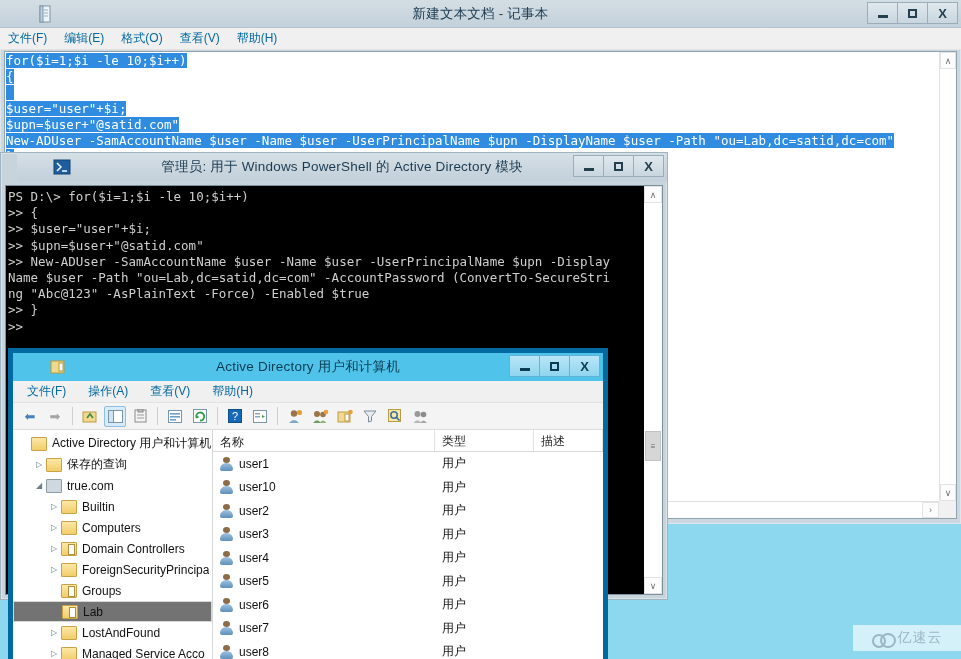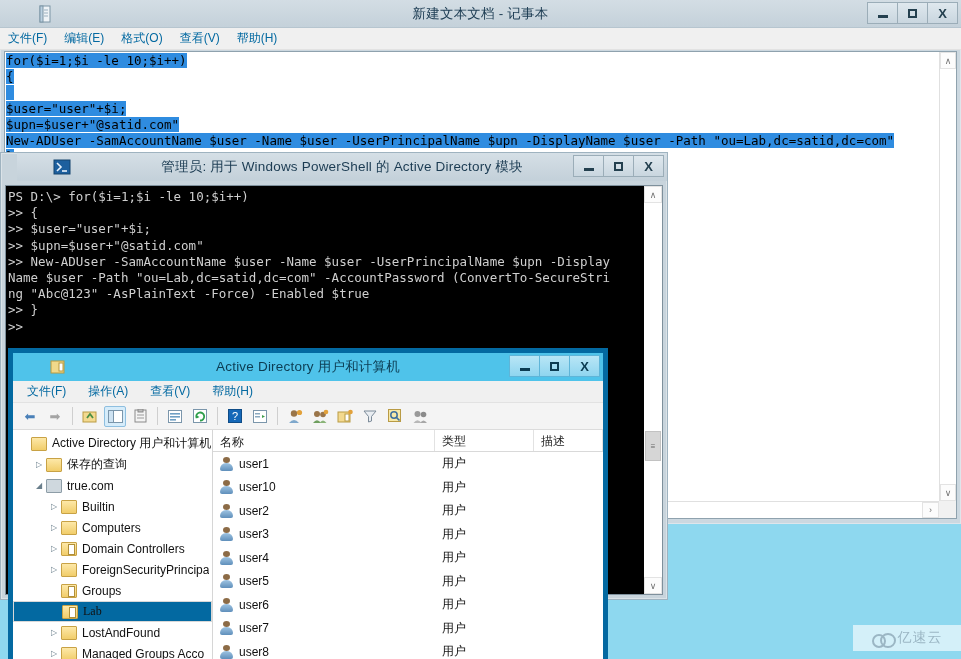--- a/index.html
+++ b/index.html
@@ -98,21 +98,21 @@
     position: absolute;
     left: 0; top: 0; right: 17px; bottom: 17px;
     overflow: hidden;
     font-family: "DejaVu Sans Mono", "Liberation Mono", monospace;
     font-size: 12.5px;
     line-height: 16px;
     padding: 1px 0 0 1px;
     white-space: pre;
     color: #000;
   }
-  #np-text .sel { background: #2f8ce0; color: #000000; }
+  #np-text .sel { background: #2f8ce0; color: #ffffff; }
   .vscroll {
     position: absolute;
     top: 0; right: 0; bottom: 17px;
     width: 17px;
     background: #fff;
     border-left: 1px solid #e0e0e0;
   }
   .hscroll {
     position: absolute;
     left: 0; right: 17px; bottom: 0;
@@ -231,21 +231,21 @@
     border: 1px solid #b08f3a;
   }
   .tnode .dico {
     width: 16px; height: 14px; flex: 0 0 16px;
     margin-right: 5px;
     position: relative;
     background: #cfd8de;
     border: 1px solid #8d9da7;
     border-radius: 1px;
   }
-  .tnode.selected { background: #0369a1; border: 1px solid #d8d8d8; font-family: Liberation Serif, serif; }
+  .tnode.selected { background: #737373; border: 1px solid #d8d8d8; }
   .tnode .tlabel { overflow: hidden; text-overflow: clip; }
 
   #list { flex: 1; overflow: hidden; }
   .lv-head {
     display: flex;
     height: 22px;
     background: #fff;
     border-bottom: 1px solid #d9d9d9;
     font-size: 12px;
     color: #222;
@@ -594,21 +594,21 @@
             <span class="tlabel">Lab</span>
           </div>
           <div class="tnode" style="padding-left: 34px;">
             <span class="exp">▷</span>
             <span class="fico"></span>
             <span class="tlabel">LostAndFound</span>
           </div>
           <div class="tnode" style="padding-left: 34px;">
             <span class="exp">▷</span>
             <span class="fico"></span>
-            <span class="tlabel">Managed Groups Acco</span>
+            <span class="tlabel">Managed Service Acco</span>
           </div>
           <div class="tnode" style="padding-left: 34px;">
             <span class="exp">▷</span>
             <span class="fico ou"></span>
             <span class="tlabel">Microsoft Exchange Se</span>
           </div>
         </div>
       <div id="list">
         <div class="lv-head">
           <div class="lv-c1" style="padding-left:7px;">名称</div>

